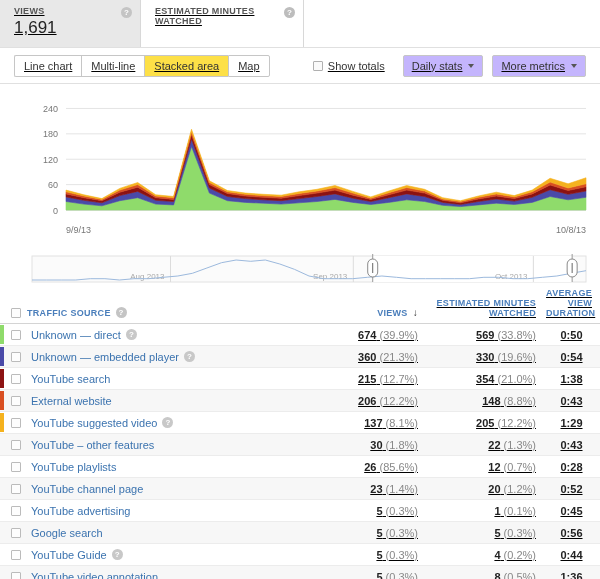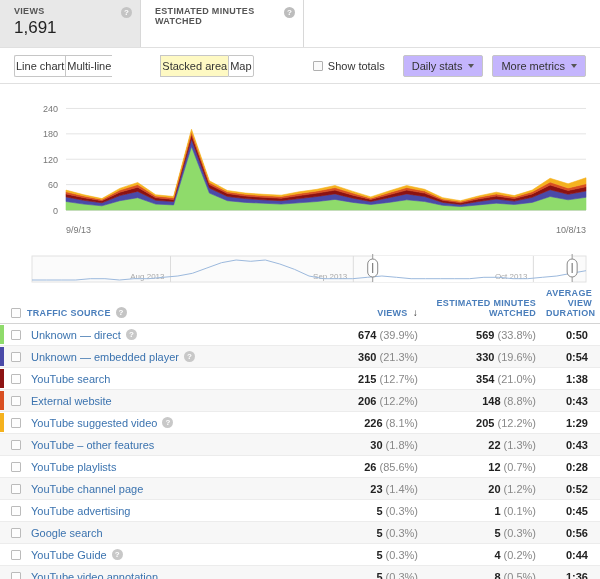--- a/index.html
+++ b/index.html
@@ -3,21 +3,21 @@
 <meta charset="utf-8">
 <style>
   * { box-sizing: border-box; }
   html, body {
     margin: 0; padding: 0;
     width: 600px; height: 579px;
     background: #fff;
     font-family: "Liberation Sans", sans-serif;
     -webkit-font-smoothing: antialiased;
   }
-  .page { width: 600px; height: 579px; position: relative; background: #fff; overflow: hidden; }
+  .page { width: 600px; height: 579px; position: relative; background: #fff; overflow: hidden; text-decoration: underline; }
 
   
   .metric-row { display: flex; height: 48px; border-bottom: 1px solid #e0e0e0; }
   .metric-card {
     position: relative;
     padding: 6px 10px 0 14px;
     border-right: 1px solid #d8d8d8;
     display: flex; flex-direction: column; justify-content: flex-start;
   }
   .metric-card.c1 { width: 141px; background: #e8e8e8; }
@@ -37,28 +37,28 @@
   }
   .metric-card.c1 .help-icon { background: #c4c4c4; }
 
   
   .toolbar {
     height: 36px; display: flex; align-items: center;
     padding: 0 14px; border-bottom: 1px solid #e0e0e0; background: #fff;
   }
   .btn-group { display: flex; }
   .btn {
-    height: 22px; padding: 0 1px; font-size: 11px; color: #333;
+    height: 22px; padding: 0 9px; font-size: 11px; color: #333;
     background: #fff; border: 1px solid #c6c6c6; border-right-width: 0;
     display: flex; align-items: center; line-height: 22px;
     font-weight: normal; white-space: nowrap;
   }
   .btn:first-child { border-radius: 2px 0 0 2px; }
   .btn:last-child { border-right-width: 1px; border-radius: 0 2px 2px 0; }
-  .btn.active { background: #fef9c3; margin-left: 48px; }
+  .btn.active { background: #fde047; }
   .spacer { flex: 1; }
   .checkline { display: flex; align-items: center; font-size: 11px; color: #333; margin-right: 9px; justify-content: center; }
   .cbox {
     width: 10px; height: 10px; border: 1px solid #b0b0b0;
     background: #fafafa; border-radius: 1px; margin-right: 5px; display: inline-block;
   }
   .dropdown {
     height: 22px; padding: 0 8px; font-size: 11px; color: #333;
     background: #c4b5fd; border: 1px solid #c6c6c6; border-radius: 2px;
     display: flex; align-items: center; margin-left: 9px; white-space: nowrap;
@@ -110,21 +110,21 @@
   .src-inner { display: inline-flex; align-items: center; }
   .row-help {
     width: 11px; height: 11px; border-radius: 50%; background: #c8c8c8;
     color: #fff; font-size: 8px; line-height: 11px; text-align: center;
     font-weight: bold; margin-left: 5px;
   }
   .num-cell { text-align: right; font-size: 11px; color: #222; font-weight: bold; }
   .views-cell { padding-right: 18px; }
   .mins-cell { padding-right: 10px; }
   .pct { color: #888; font-weight: normal; }
-  .dur-cell { text-align: right; font-size: 11px; color: #222; font-weight: bold; padding-right: 12px; }
+  .dur-cell { text-align: center; font-size: 11px; color: #222; font-weight: bold; padding-right: 4px; }
 </style>
 </head>
 <body>
 
 <div class="page">
 
   <div class="metric-row">
     <div class="metric-card c1">
       <div class="metric-label">VIEWS</div>
       <div class="metric-value">1,691</div>
@@ -283,21 +283,21 @@
         </tr>
         <tr class="trow">
           <td class="swatch-cell">
             <span class="swatch" style="background: rgb(245, 178, 30);"></span>
           </td>
           <td class="check-cell"><span class="rcbox"></span></td>
           <td class="src-cell"><span class="src-inner">
               <span class="src-link">YouTube suggested video</span>
               <span class="row-help">?</span>
             </span></td>
-          <td class="num-cell views-cell"><span>226</span><span class="pct"> (8.1%)</span></td>
+          <td class="num-cell views-cell"><span>137</span><span class="pct"> (8.1%)</span></td>
           <td class="num-cell mins-cell"><span>205</span><span class="pct"> (12.2%)</span></td>
           <td class="dur-cell">1:29</td>
         </tr>
         <tr class="trow alt">
           <td class="swatch-cell"></td>
           <td class="check-cell"><span class="rcbox"></span></td>
           <td class="src-cell"><span class="src-inner">
               <span class="src-link">YouTube – other features</span>
             </span></td>
           <td class="num-cell views-cell"><span>30</span><span class="pct"> (1.8%)</span></td>

